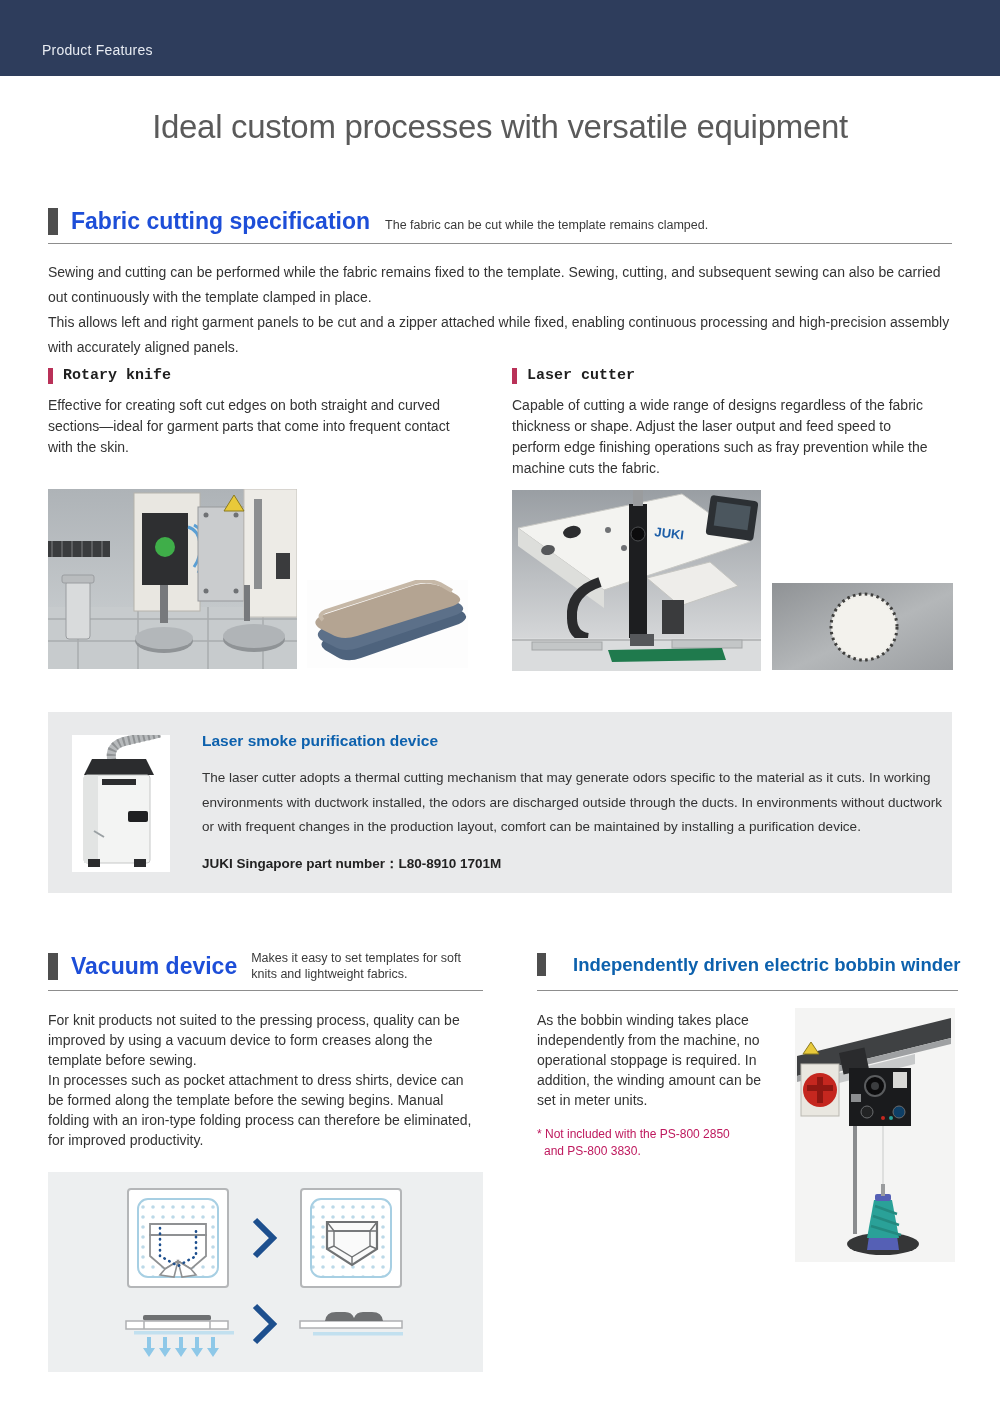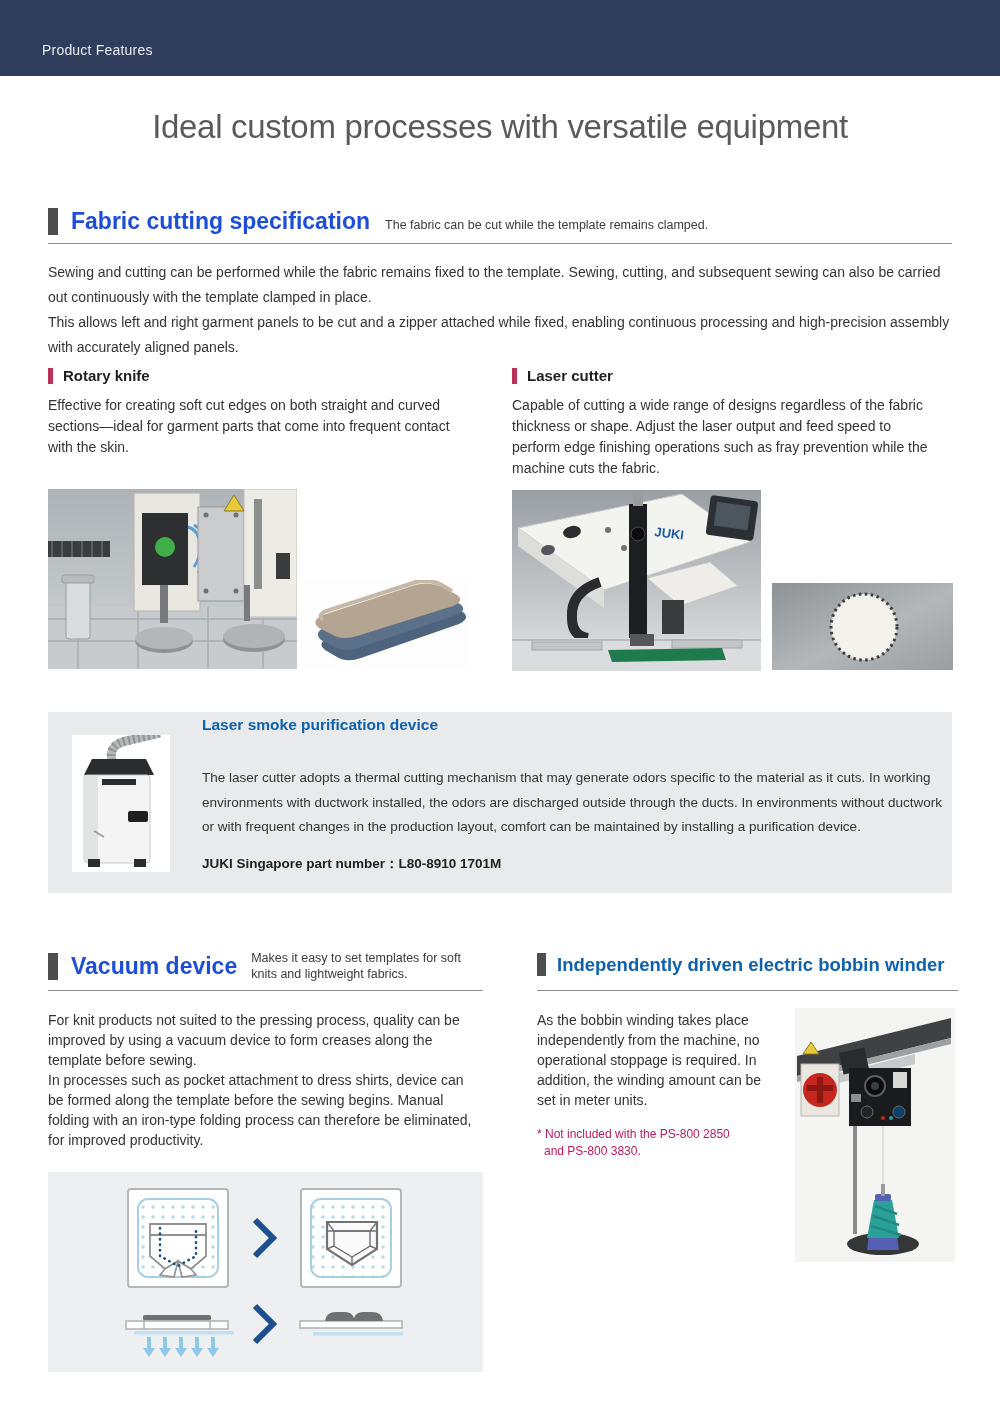--- a/index.html
+++ b/index.html
@@ -21,21 +21,21 @@
   .sec-title{font-size:23px;font-weight:bold;color:#1d4ed8;margin-left:13px;white-space:nowrap;}
   .sec-sub{font-size:12.5px;color:#3a3a3a;margin-left:15px;line-height:16px;align-self:flex-end;margin-bottom:2px;}
   .sec-sub2{font-size:12.5px;color:#3a3a3a;margin-left:14px;line-height:16px;width:252px;}
   .rule{border-top:1px solid #8d8d8d;height:0;}
   
   .copy{font-size:14px;line-height:25px;color:#333;}
   .copy p{margin:0;}
   .colcopy{font-size:14px;line-height:21px;color:#333;}
   .colcopy p{margin:0;}
   
-  .subhead{display:flex;align-items:flex-end;}
+  .subhead{display:flex;align-items:flex-end;font-family:Liberation Mono, monospace;}
   .sub-bar{width:5px;height:16px;background:#b93158;flex:0 0 auto;}
   .sub-title{font-size:15px;font-weight:600;color:#1f1f1f;margin-left:10px;white-space:nowrap;}
   
   .graybox{background:#e9eaeb;}
   .purifier-title{font-size:15.5px;font-weight:600;color:#0d61ad;}
   .purifier-copy{font-size:13.5px;line-height:24.5px;color:#333;}
   .purifier-part{font-size:13.5px;font-weight:bold;color:#222;}
   .sec-title-sm{font-size:18.5px;font-weight:bold;color:#0d61ad;margin-left:11px;white-space:nowrap;}
   .bar-sm{width:9px;height:23px;background:#4e4e4e;flex:0 0 auto;}
   .footnote{font-size:12px;line-height:16.5px;color:#be185d;}
@@ -169,37 +169,37 @@
   <polygon points="12,40 82,40 74,24 20,24" fill="#2b2c2e"></polygon>
   <rect x="12" y="40" width="66" height="88" rx="3" fill="#f3f4f3" stroke="#c6c8c7"></rect>
   <rect x="12" y="40" width="14" height="88" fill="#e2e4e3"></rect>
   <rect x="56" y="76" width="20" height="11" rx="2" fill="#1f2022"></rect>
   <rect x="30" y="44" width="34" height="6" fill="#2b2c2e"></rect>
   <rect x="16" y="124" width="12" height="8" fill="#2b2c2e"></rect>
   <rect x="62" y="124" width="12" height="8" fill="#2b2c2e"></rect>
   <path d="M22,96 l10,6" stroke="#9aa0a3" stroke-width="2"></path>
 </svg>
 
-<div class="abs purifier-title" style="left:202px;top:716px;">Laser smoke purification device</div>
+<div class="abs purifier-title" style="left:202px;top:732px;">Laser smoke purification device</div>
 <div class="abs purifier-copy" style="left:202px;top:766px;width:742px;">The laser cutter adopts a thermal cutting mechanism that may generate odors specific to the material as it cuts. In working environments with ductwork installed, the odors are discharged outside through the ducts. In environments without ductwork or with frequent changes in the production layout, comfort can be maintained by installing a purification device.</div>
 <div class="abs purifier-part" style="left:202px;top:855px;text-align:center;">JUKI Singapore part number：L80-8910 1701M</div>
 
 <div class="abs sec-head" style="left:48px;top:950px;width:435px;">
   <div class="sec-bar"></div>
   <div class="sec-title">Vacuum device</div>
   <div class="sec-sub2">Makes it easy to set templates for soft knits and lightweight fabrics.</div>
 </div>
 <div class="abs rule" style="left:48px;top:990px;width:435px;"></div>
 
 <div class="abs colcopy" style="left:48px;top:1010px;width:424px;font-size:14px;line-height:20px;">
   <p>For knit products not suited to the pressing process, quality can be improved by using a vacuum device to form creases along the template before sewing.</p>
   <p>In processes such as pocket attachment to dress shirts, device can be formed along the template before the sewing begins. Manual folding with an iron-type folding process can therefore be eliminated, for improved productivity.</p>
 </div>
 
-<div class="abs sec-head" style="left:537px;top:953px;">
+<div class="abs sec-head" style="left:537px;top:953px;gap:16px;">
   <div class="bar-sm"></div>
   <div class="sec-title-sm">Independently driven electric bobbin winder</div>
 </div>
 <div class="abs rule" style="left:537px;top:990px;width:421px;"></div>
 
 <div class="abs colcopy" style="left:537px;top:1010px;width:246px;font-size:14px;line-height:20px;">As the bobbin winding takes place independently from the machine, no operational stoppage is required. In addition, the winding amount can be set in meter units.</div>
 <div class="abs footnote" style="left:537px;top:1126px;">
   <div>* Not included with the PS-800 2850</div>
   <div style="padding-left:7px;">and PS-800 3830.</div>
 </div>

